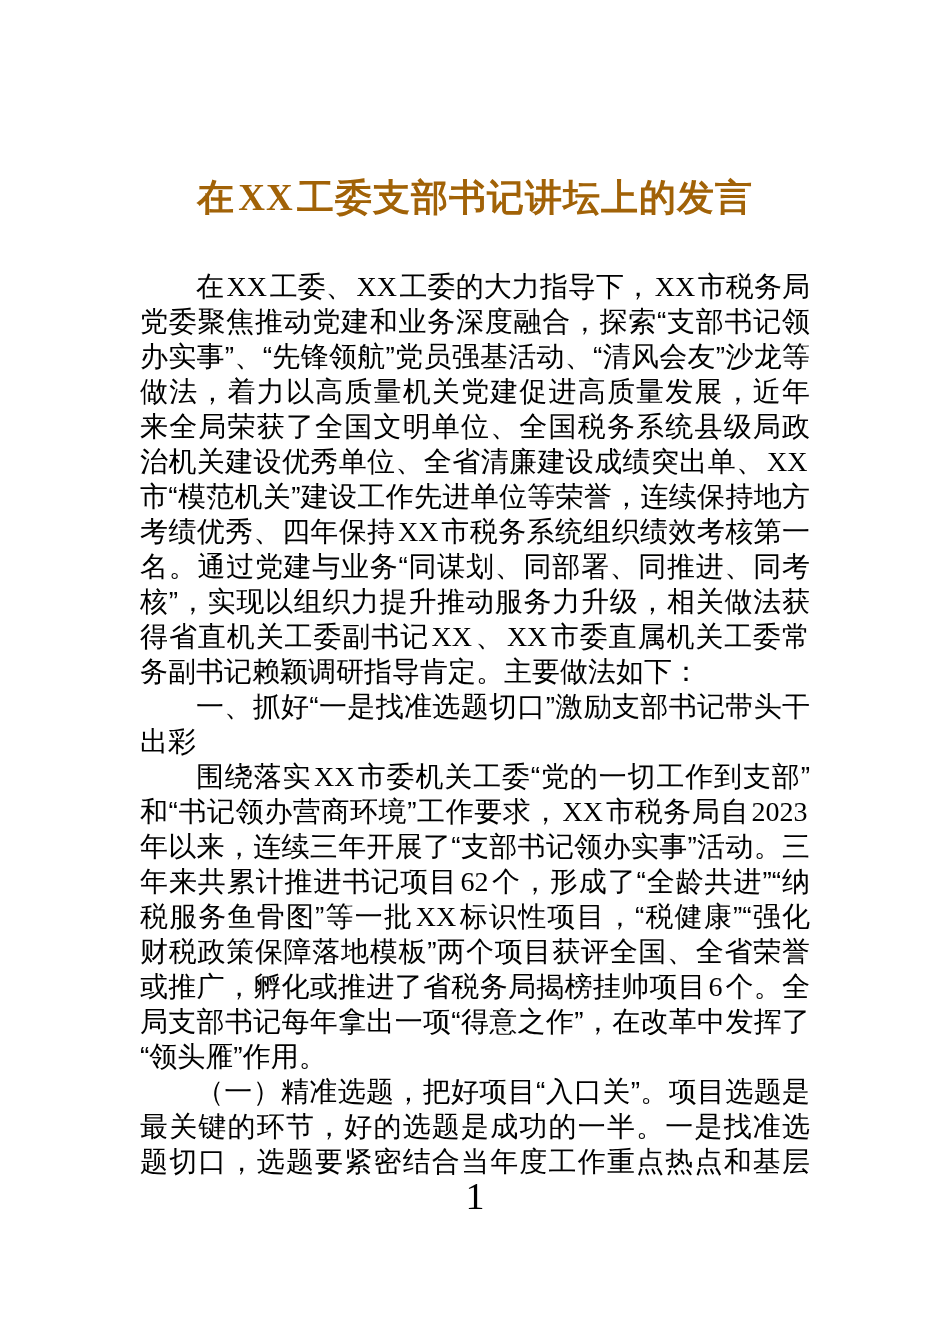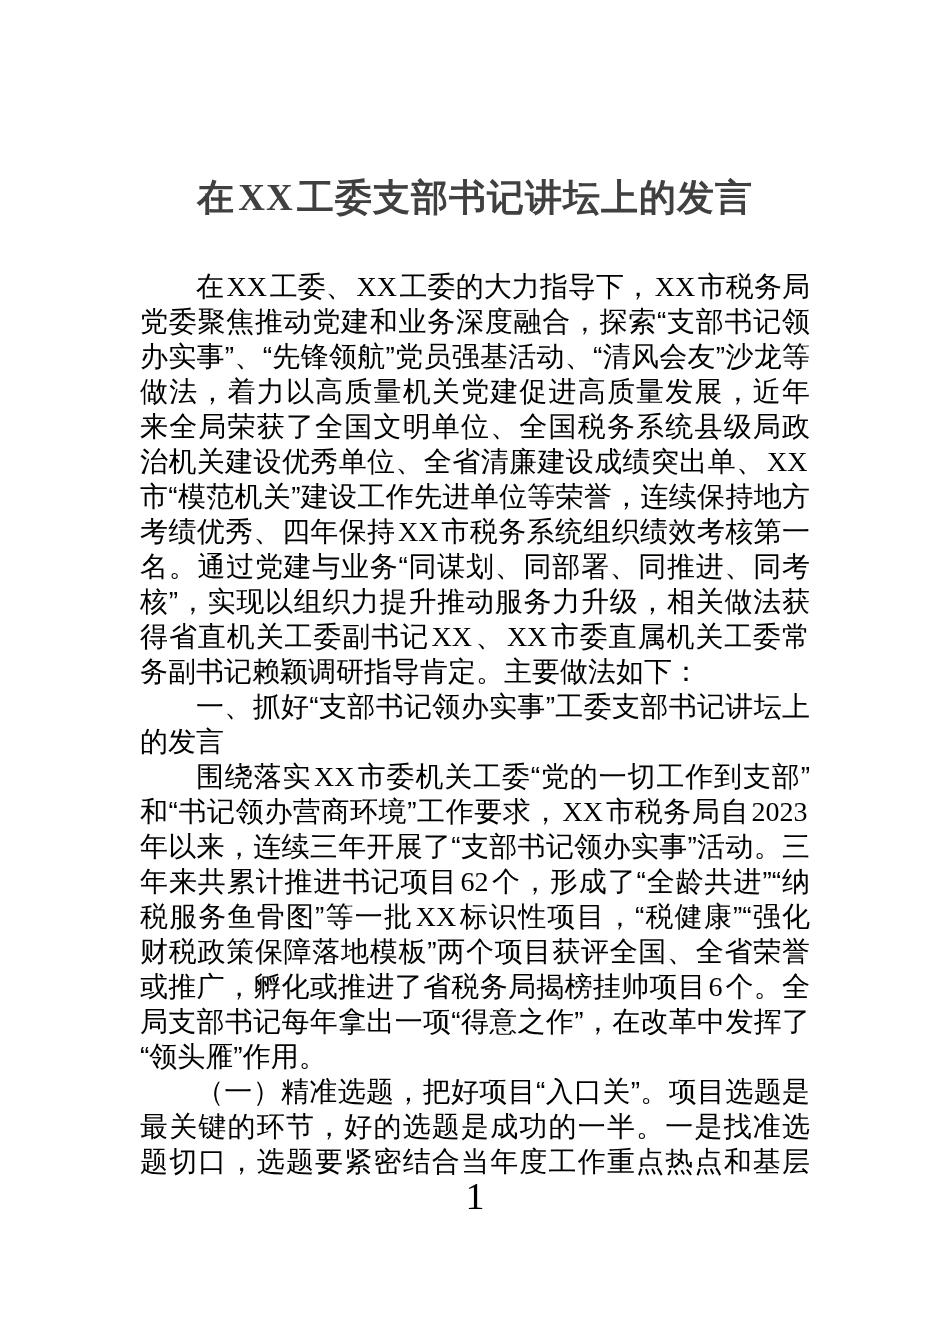--- a/index.html
+++ b/index.html
@@ -20,21 +20,21 @@
     position: absolute;
     top: 176px;
     left: 0;
     width: 950px;
     margin: 0;
     text-align: center;
     font-size: 37px;
     font-weight: 700;
     line-height: 1.2;
     letter-spacing: 1px;
-    color: #404040;
+    color: #a16207;
   }
   .doc-body {
     position: absolute;
     top: 269px;
     left: 140px;
     width: 670px;
     height: 910px;
     overflow: hidden;
     font-size: 28px;
     line-height: 35px;
@@ -64,19 +64,19 @@
   }
 </style>
 </head>
 <body>
 
 <div class="doc-page">
   <h1 class="doc-title autospace">在<span class="latin">XX</span>工委支部书记讲坛上的发言</h1>
 
   <div class="doc-body">
       <p class="para autospace">在<span class="latin">XX</span>工委、<span class="latin">XX</span>工委的大力指导下，<span class="latin">XX</span>市税务局党委聚焦推动党建和业务深度融合，探索“支部书记领办实事”、“先锋领航”党员强基活动、“清风会友”沙龙等做法，着力以高质量机关党建促进高质量发展，近年来全局荣获了全国文明单位、全国税务系统县级局政治机关建设优秀单位、全省清廉建设成绩突出单、<span class="latin">XX</span>市“模范机关”建设工作先进单位等荣誉，连续保持地方考绩优秀、四年保持<span class="latin">XX</span>市税务系统组织绩效考核第一名。通过党建与业务“同谋划、同部署、同推进、同考核”，实现以组织力提升推动服务力升级，相关做法获得省直机关工委副书记<span class="latin">XX</span>、<span class="latin">XX</span>市委直属机关工委常务副书记赖颖调研指导肯定。主要做法如下：</p>
-      <p class="para autospace">一、抓好“支部书记领办实事”工委支部书记讲坛上的发言</p>
+      <p class="para autospace">一、抓好“一是找准选题切口”激励支部书记带头干出彩</p>
       <p class="para autospace">围绕落实<span class="latin">XX</span>市委机关工委“党的一切工作到支部”和“书记领办营商环境”工作要求，<span class="latin">XX</span>市税务局自<span class="latin">2023</span>年以来，连续三年开展了“支部书记领办实事”活动。三年来共累计推进书记项目<span class="latin">62</span>个，形成了“全龄共进”“纳税服务鱼骨图”等一批<span class="latin">XX</span>标识性项目，“税健康”“强化财税政策保障落地模板”两个项目获评全国、全省荣誉或推广，孵化或推进了省税务局揭榜挂帅项目<span class="latin">6</span>个。全局支部书记每年拿出一项“得意之作”，在改革中发挥了“领头雁”作用。</p>
       <p class="para autospace">（一）精准选题，把好项目“入口关”。项目选题是最关键的环节，好的选题是成功的一半。一是找准选题切口，选题要紧密结合当年度工作重点热点和基层工作难点</p>
     </div>
 
   <div class="page-number autospace"><span class="latin">1</span></div>
 </div>
 
 </body></html>

